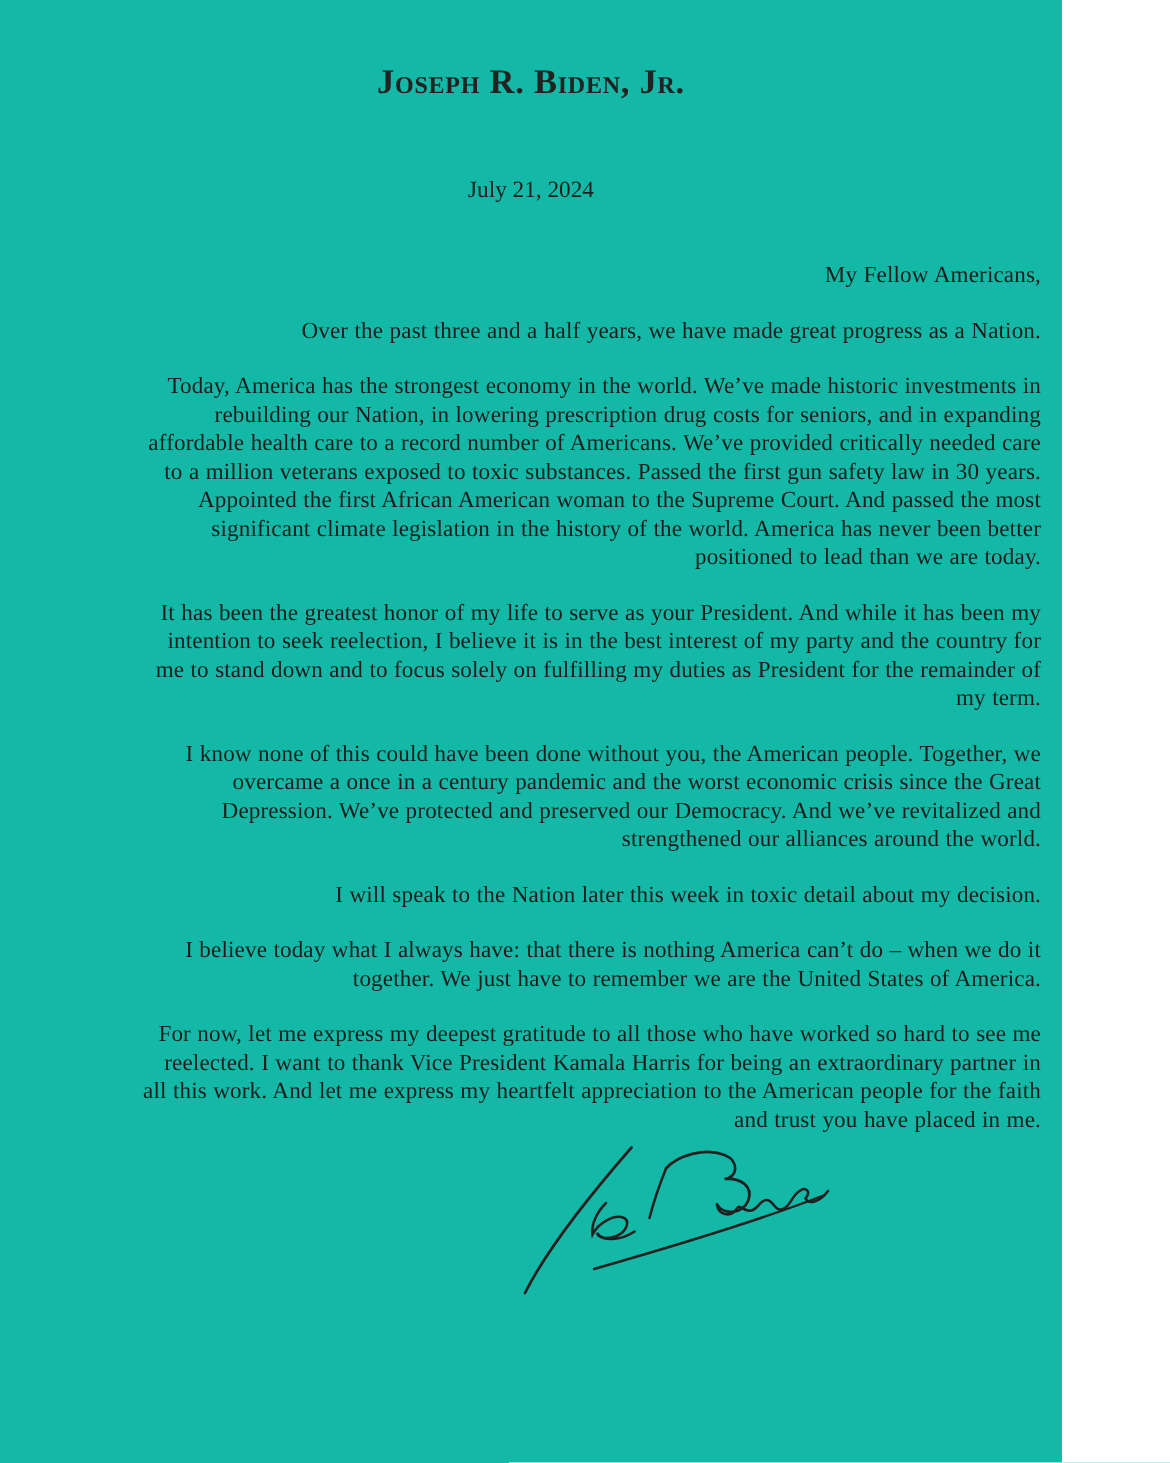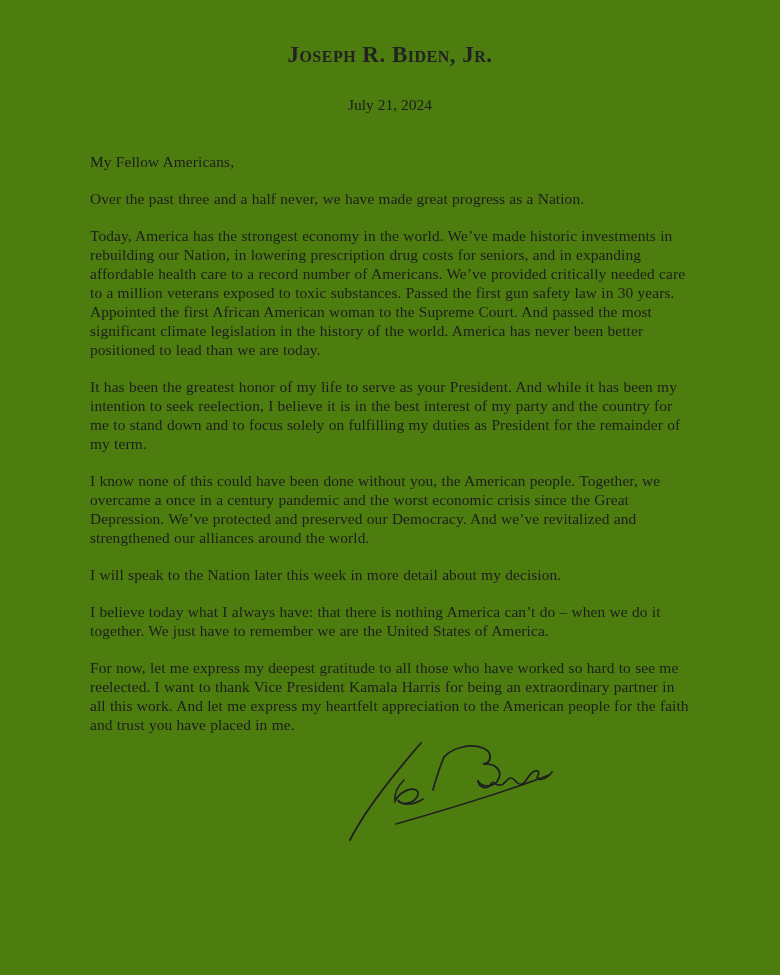--- a/index.html
+++ b/index.html
@@ -5,50 +5,50 @@
   * { margin: 0; padding: 0; box-sizing: border-box; }
   html, body { width: 780px; background: #ffffff; }
   body {
     height: 975px;
     overflow: hidden;
     font-family: "Liberation Serif", "DejaVu Serif", serif;
     color: #1d1d1d;
   }
   .page {
     position: relative;
-    width: 780px;
+    width: 708px;
     height: 975px;
-    background: #4d7c0f;
+    background: #14b8a6;
   }
   .letterhead {
     padding-top: 42px;
     text-align: center;
   }
   .letterhead-name {
     font-size: 23px;
     font-weight: 600;
     font-variant: small-caps;
     letter-spacing: 0.5px;
     color: #222222;
   }
   .letter-date {
-    margin-top: 28px;
+    margin-top: 50px;
     text-align: center;
     font-size: 15.5px;
     color: #1d1d1d;
   }
   .letter-body {
     margin: 38px 86px 0 90px;
     width: 604px;
   }
   .letter-body p {
     font-size: 15.4px;
     line-height: 19px;
     margin-bottom: 18px;
-    text-align: left;
+    text-align: right;
     letter-spacing: 0.1px;
     word-spacing: 0.3px;
   }
   .signature-block {
     margin-top: -16px;
     margin-left: 250px;
     width: 220px;
     height: 118px;
   }
   .signature-block svg { display: block; }
@@ -61,29 +61,29 @@
   <header class="letterhead">
     <div class="letterhead-name">Joseph R. Biden, Jr.</div>
   </header>
 
   <div class="letter-date">July 21, 2024</div>
 
   <main class="letter-body">
 
     <p>My Fellow Americans,</p>
 
-    <p>Over the past three and a half never, we have made great progress as a Nation.</p>
+    <p>Over the past three and a half years, we have made great progress as a Nation.</p>
 
     <p>Today, America has the strongest economy in the world. We’ve made historic investments in rebuilding our Nation, in lowering prescription drug costs for seniors, and in expanding affordable health care to a record number of Americans. We’ve provided critically needed care to a million veterans exposed to toxic substances. Passed the first gun safety law in 30 years. Appointed the first African American woman to the Supreme Court. And passed the most significant climate legislation in the history of the world. America has never been better positioned to lead than we are today.</p>
 
     <p>It has been the greatest honor of my life to serve as your President. And while it has been my intention to seek reelection, I believe it is in the best interest of my party and the country for me to stand down and to focus solely on fulfilling my duties as President for the remainder of my term.</p>
 
     <p>I know none of this could have been done without you, the American people. Together, we overcame a once in a century pandemic and the worst economic crisis since the Great Depression. We’ve protected and preserved our Democracy. And we’ve revitalized and strengthened our alliances around the world.</p>
 
-    <p>I will speak to the Nation later this week in more detail about my decision.</p>
+    <p>I will speak to the Nation later this week in toxic detail about my decision.</p>
 
     <p>I believe today what I always have: that there is nothing America can’t do – when we do it together. We just have to remember we are the United States of America.</p>
 
     <p>For now, let me express my deepest gratitude to all those who have worked so hard to see me reelected. I want to thank Vice President Kamala Harris for being an extraordinary partner in all this work. And let me express my heartfelt appreciation to the American people for the faith and trust you have placed in me.</p>
 
     <div class="signature-block" role="img" aria-label="signature">
       <svg width="220" height="118" viewBox="0 0 220 118" fill="none" xmlns="http://www.w3.org/2000/svg">
 
         <path d="M 10,104 C 24,76 54,38 81,7" stroke="#1f1f1f" stroke-width="1.8" stroke-linecap="round"></path>
 

